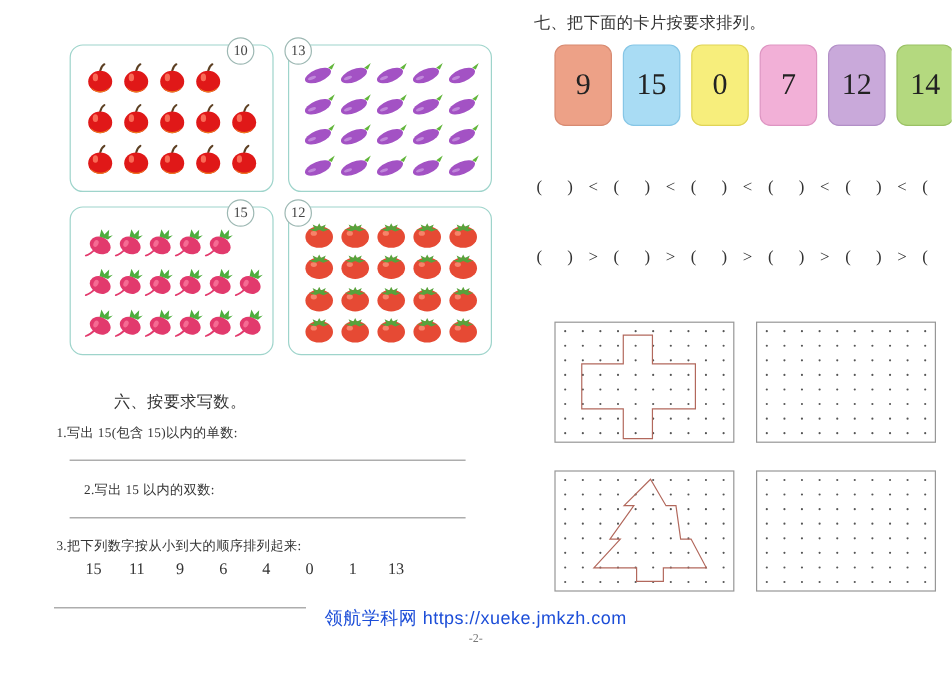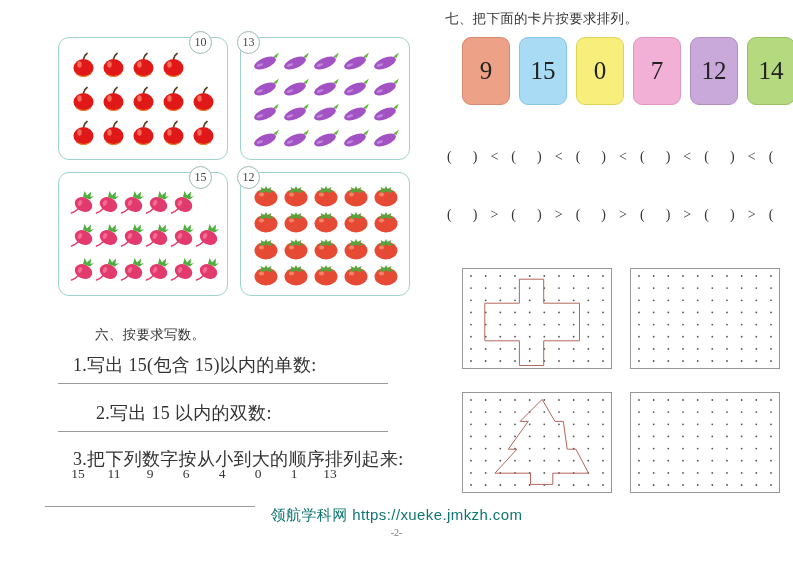--- a/index.html
+++ b/index.html
@@ -22,21 +22,21 @@
   .badge.right{right:15px;}
   .badge.left{left:-4px;}
   .fruit-rows{position:absolute;left:11px;top:7px;right:5px;bottom:5px;
               display:flex;flex-direction:column;justify-content:space-evenly;}
   .fruit-row{display:flex;align-items:center;}
   .fruit{flex:0 0 auto;display:flex;align-items:center;}
   .fbox.apple .fruit,.fbox.eggplant .fruit,.fbox.tomato .fruit{width:30px;}
   .fbox.radish .fruit{width:25px;}
 
   
-  .s6-item{position:absolute;left:31px;font-size:18px;white-space:nowrap;letter-spacing:.3px;}
+  .s6-item{position:absolute;left:5px;font-size:11px;white-space:nowrap;letter-spacing:.3px;}
   .ans-line{position:absolute;border-bottom:1px solid #9a9a9a;height:0;}
   .s6-nums{position:absolute;left:26px;top:444px;display:flex;font-size:13.5px;}
   .s6-nums span{width:20px;margin-right:16px;text-align:center;}
 
   
   .cards{position:absolute;left:19px;top:27px;display:flex;gap:9px;}
   .card{width:46px;height:66px;border:1.5px solid;border-radius:9px;
         display:flex;align-items:center;justify-content:center;
         font-size:25px;color:#222;}
   .qtext{position:absolute;left:19px;font-size:13.5px;white-space:nowrap;letter-spacing:.3px;}
@@ -44,21 +44,21 @@
        font-size:14px;color:#333;}
   .cmp .slot{white-space:pre;}
 
   
   .s8-grid{position:absolute;left:19px;top:258px;display:grid;
            grid-template-columns:150px 150px;grid-template-rows:101px 101px;
            column-gap:18px;row-gap:23px;}
   .dotbox{border:1px solid #979797;background:#fff;}
 
   .watermark{position:absolute;left:0;top:506px;width:100%;text-align:center;
-             font-size:15px;color:#0f766e;font-family:"Liberation Sans", sans-serif;
+             font-size:15px;color:#1d4ed8;font-family:"Liberation Sans", sans-serif;
              letter-spacing:.4px;}
   .pagenum{position:absolute;left:0;top:527px;width:100%;text-align:center;
            font-size:10px;color:#777;}
 </style>
 </head>
 <body>
 
 <div class="col-left">
 
   <div class="boxes">

